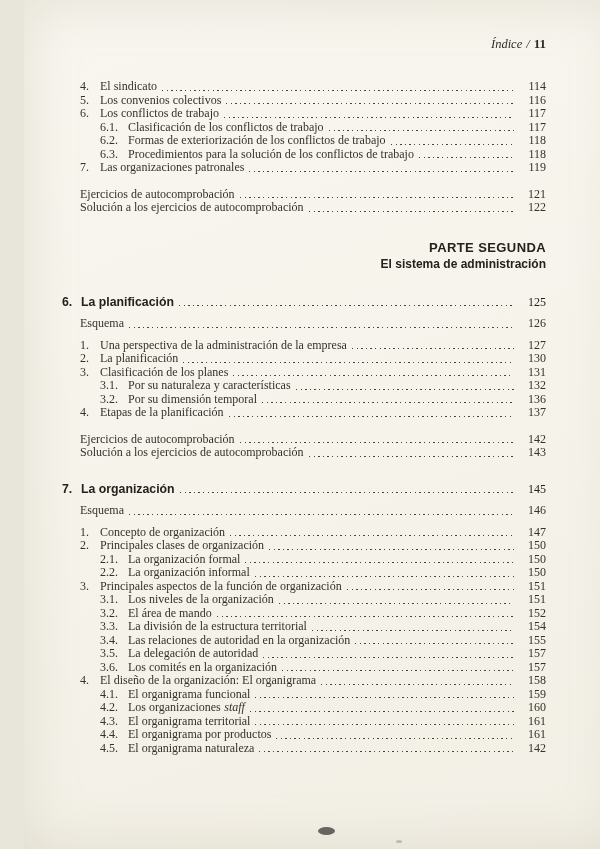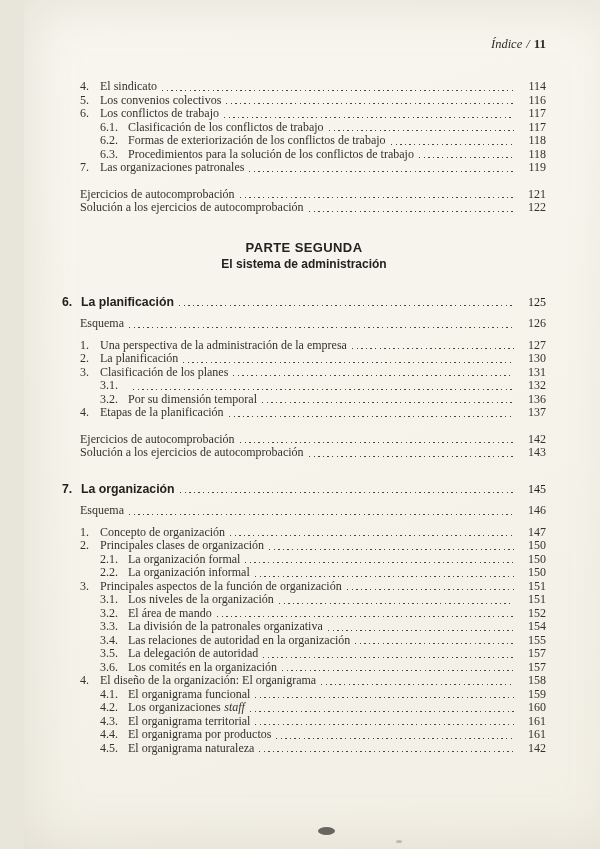--- a/index.html
+++ b/index.html
@@ -67,21 +67,21 @@
     flex: 1 1 auto;
     min-width: 12px;
     height: 1.4px;
     align-self: flex-end;
     margin: 0 4px 2.6px 5px;
     background: repeating-linear-gradient(to right,
       #45433c 0, #45433c 1.4px, transparent 1.4px, transparent 4.6px);
   }
   .pg { flex: none; width: 28px; text-align: right; }
 
-  .part-heading { margin: 24px 0 2px; text-align: center; }
+  .part-heading { margin: 24px 0 2px; text-align: right; }
   .part-title {
     font-family: "Liberation Sans", sans-serif;
     font-weight: 700;
     font-size: 13px;
     line-height: 17px;
     letter-spacing: .4px;
     color: #23221e;
   }
   .part-subtitle {
     font-family: "Liberation Sans", sans-serif;
@@ -209,20 +209,21 @@
           <span class="pg">130</span>
         </div>
         <div class="row indent-1">
           <span class="num">3.</span>
           <span class="title"><span>Clasificación de los planes</span></span>
           <span class="dots"></span>
           <span class="pg">131</span>
         </div>
         <div class="row indent-2">
           <span class="num">3.1.</span>
+          <span class="title"><span>Por su naturaleza y características</span></span>
           <span class="dots"></span>
           <span class="pg">132</span>
         </div>
         <div class="row indent-2">
           <span class="num">3.2.</span>
           <span class="title"><span>Por su dimensión temporal</span></span>
           <span class="dots"></span>
           <span class="pg">136</span>
         </div>
         <div class="row indent-1">
@@ -296,21 +297,21 @@
           <span class="pg">151</span>
         </div>
         <div class="row indent-2">
           <span class="num">3.2.</span>
           <span class="title"><span>El área de mando</span></span>
           <span class="dots"></span>
           <span class="pg">152</span>
         </div>
         <div class="row indent-2">
           <span class="num">3.3.</span>
-          <span class="title"><span>La división de la patronales organizativa</span></span>
+          <span class="title"><span>La división de la estructura territorial</span></span>
           <span class="dots"></span>
           <span class="pg">154</span>
         </div>
         <div class="row indent-2">
           <span class="num">3.4.</span>
           <span class="title"><span>Las relaciones de autoridad en la organización</span></span>
           <span class="dots"></span>
           <span class="pg">155</span>
         </div>
         <div class="row indent-2">

